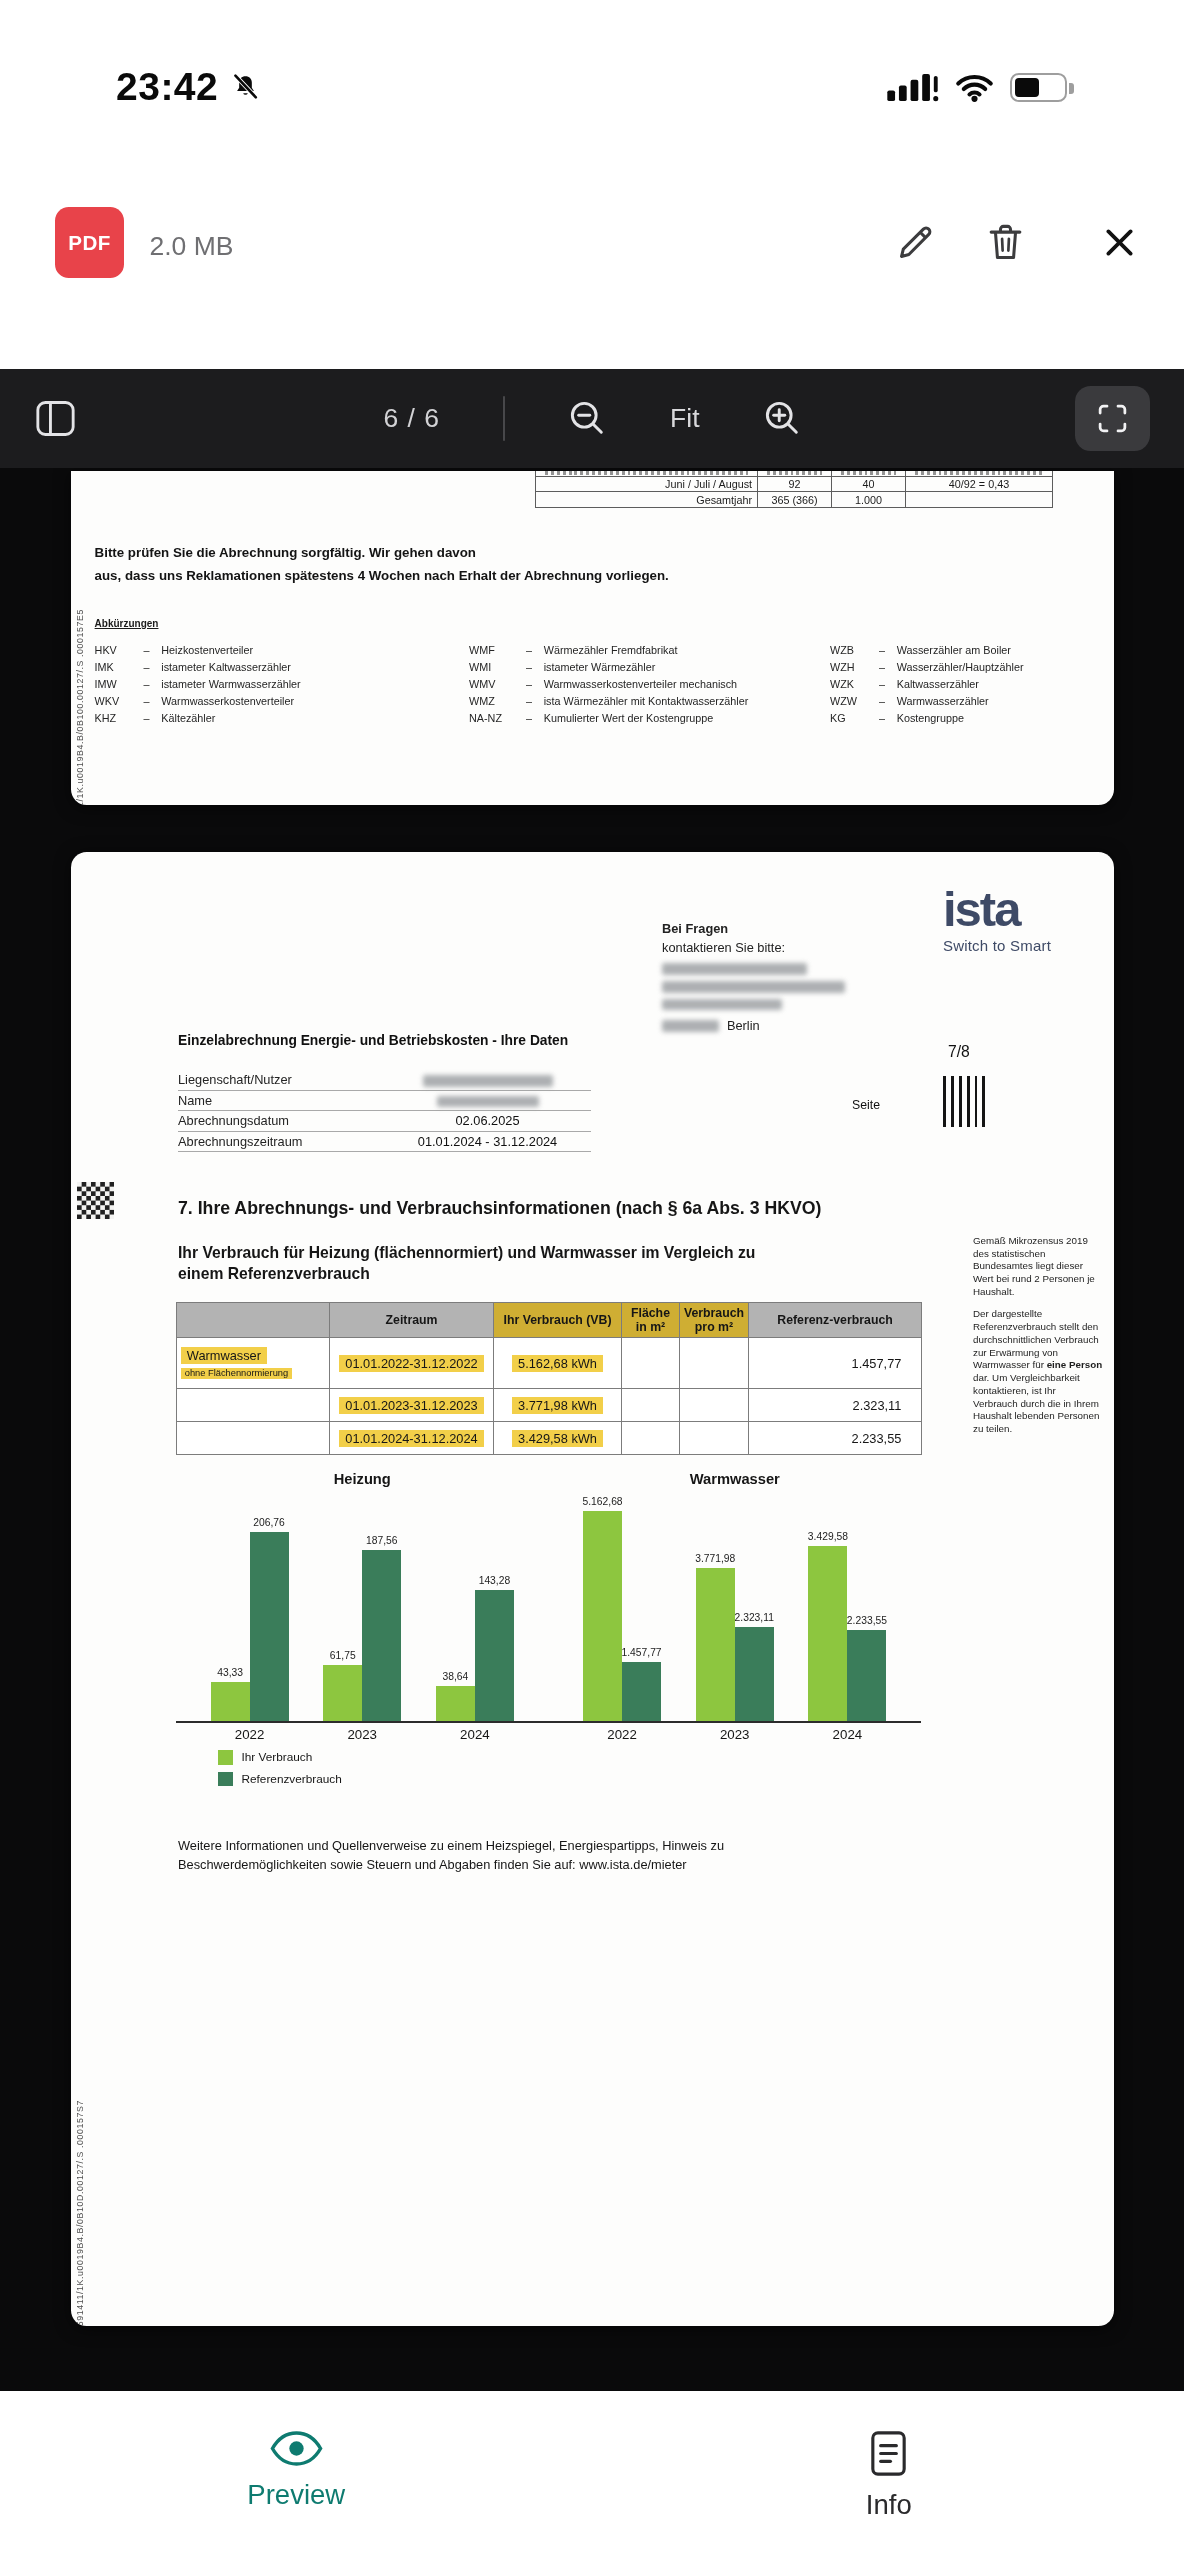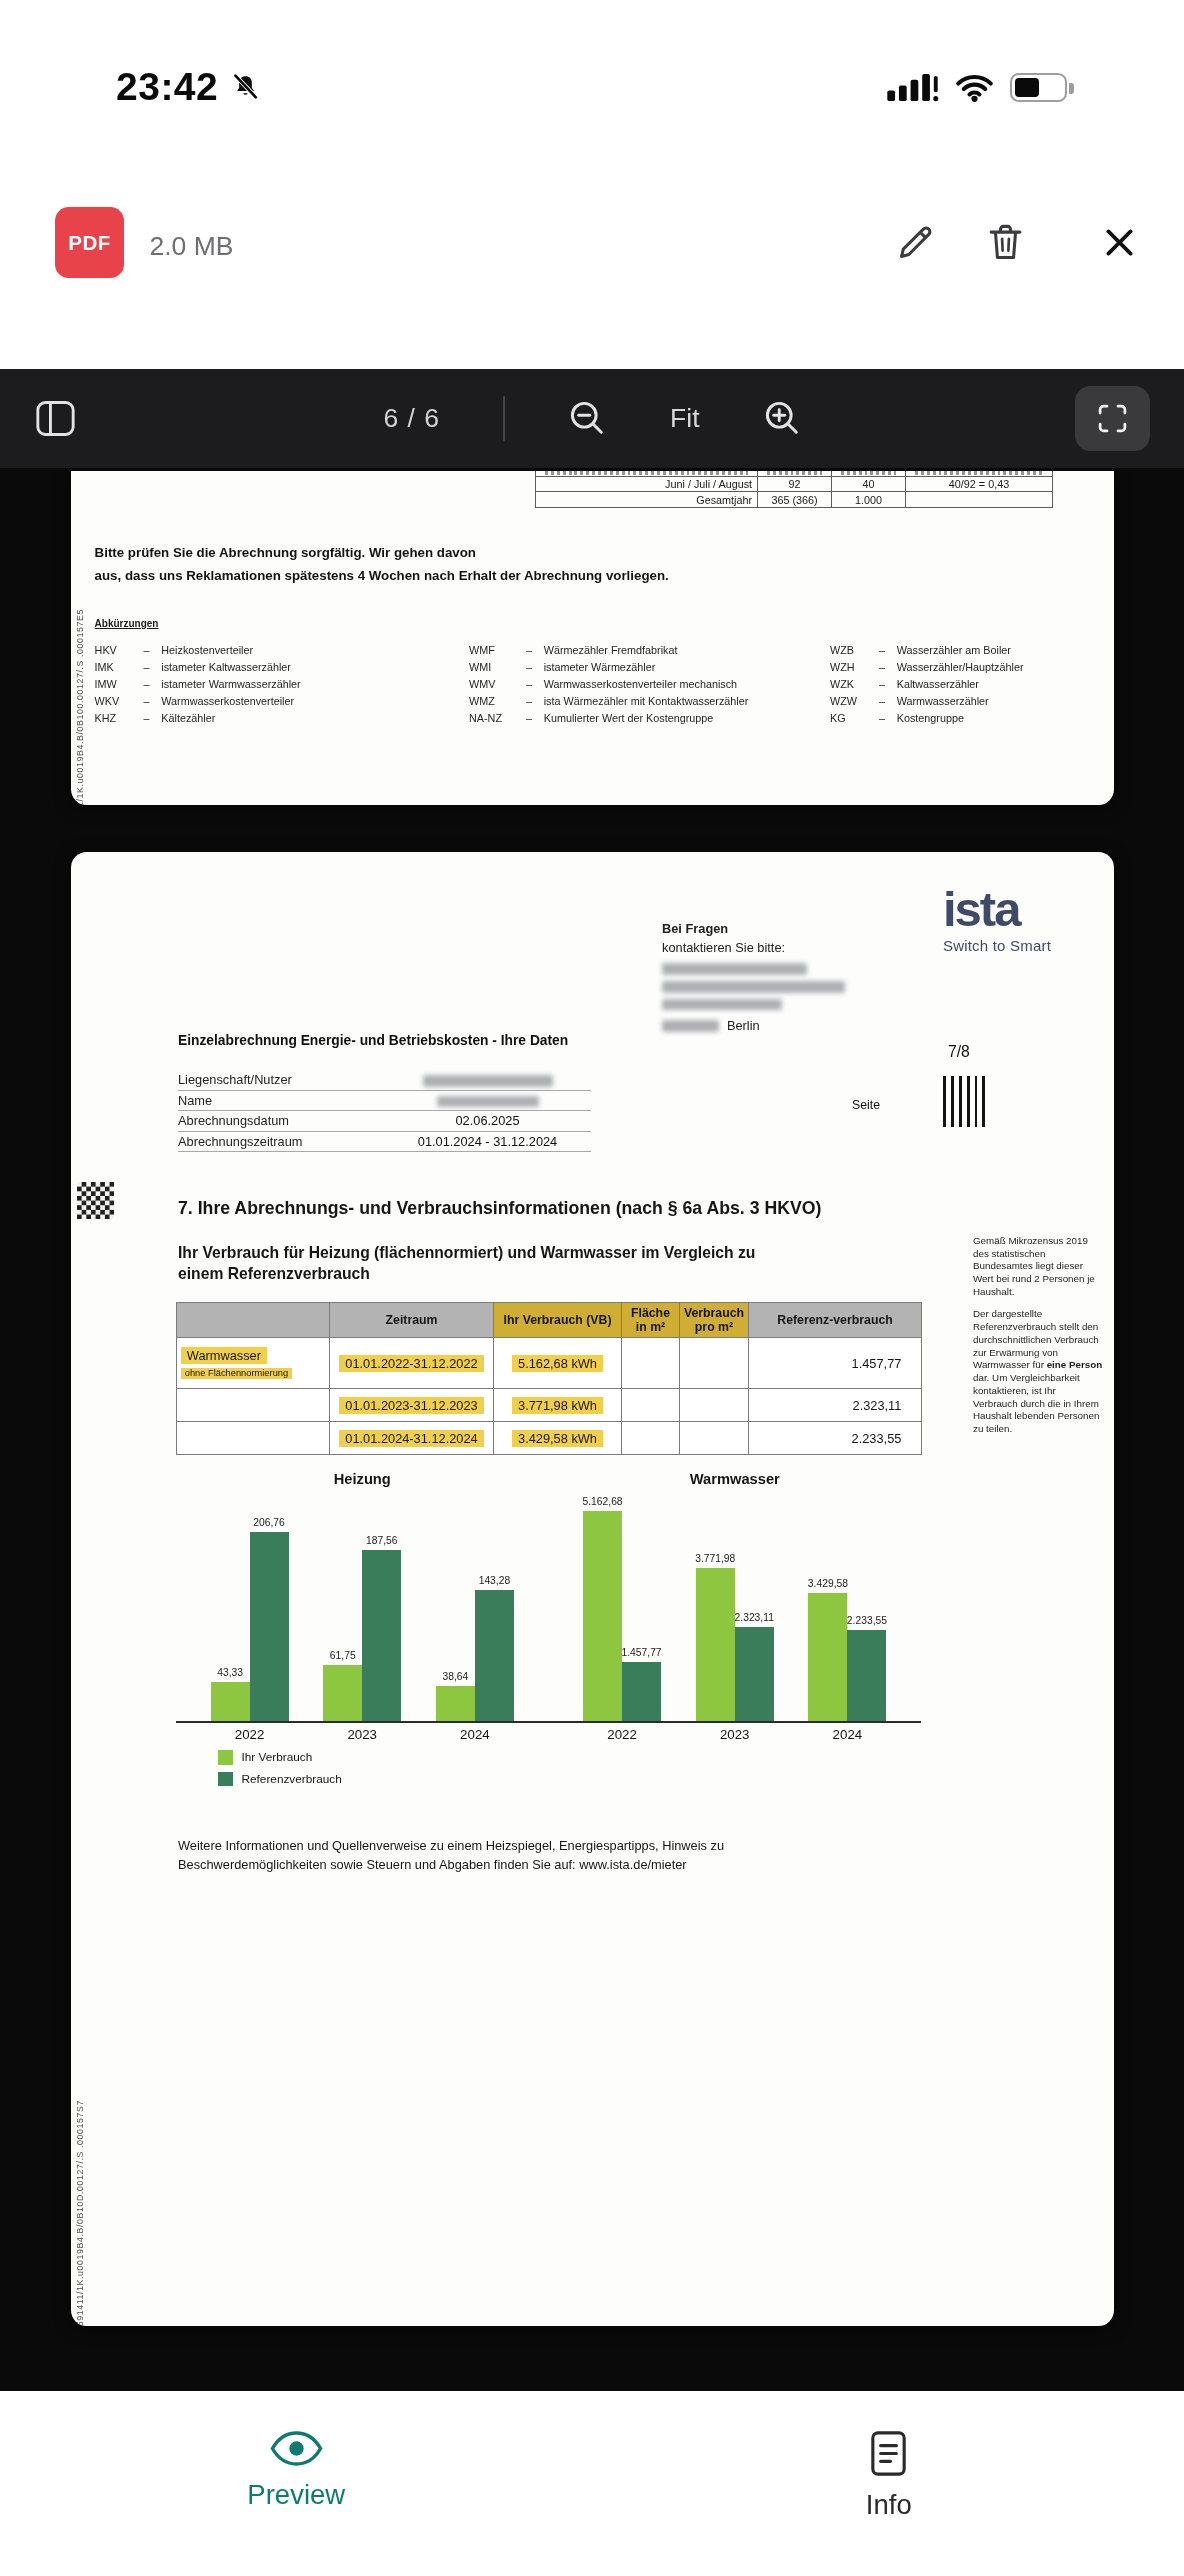--- a/index.html
+++ b/index.html
@@ -522,21 +522,21 @@
               </div>
               <div class="bar-pair">
                 <div class="bar s0" style="height: 153px;">
                   <span class="bar-label">3.771,98</span>
                 </div>
                 <div class="bar s1" style="height: 94px;">
                   <span class="bar-label">2.323,11</span>
                 </div>
               </div>
               <div class="bar-pair">
-                <div class="bar s0" style="height: 128px; text-decoration: underline;">
+                <div class="bar s0" style="height: 175px; text-decoration: underline;">
                   <span class="bar-label">3.429,58</span>
                 </div>
                 <div class="bar s1" style="height: 91px;">
                   <span class="bar-label">2.233,55</span>
                 </div>
               </div>
             </div>
           <div class="xlabels">
               <div class="xlabel">2022</div>
               <div class="xlabel">2023</div>

